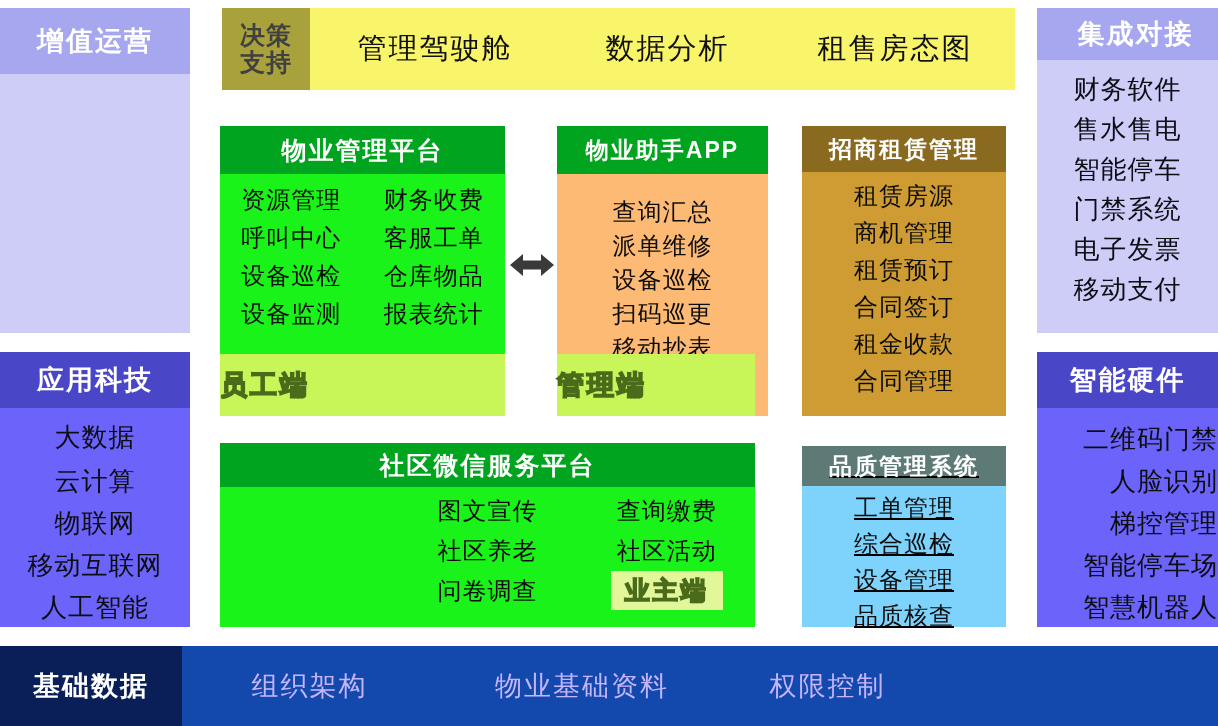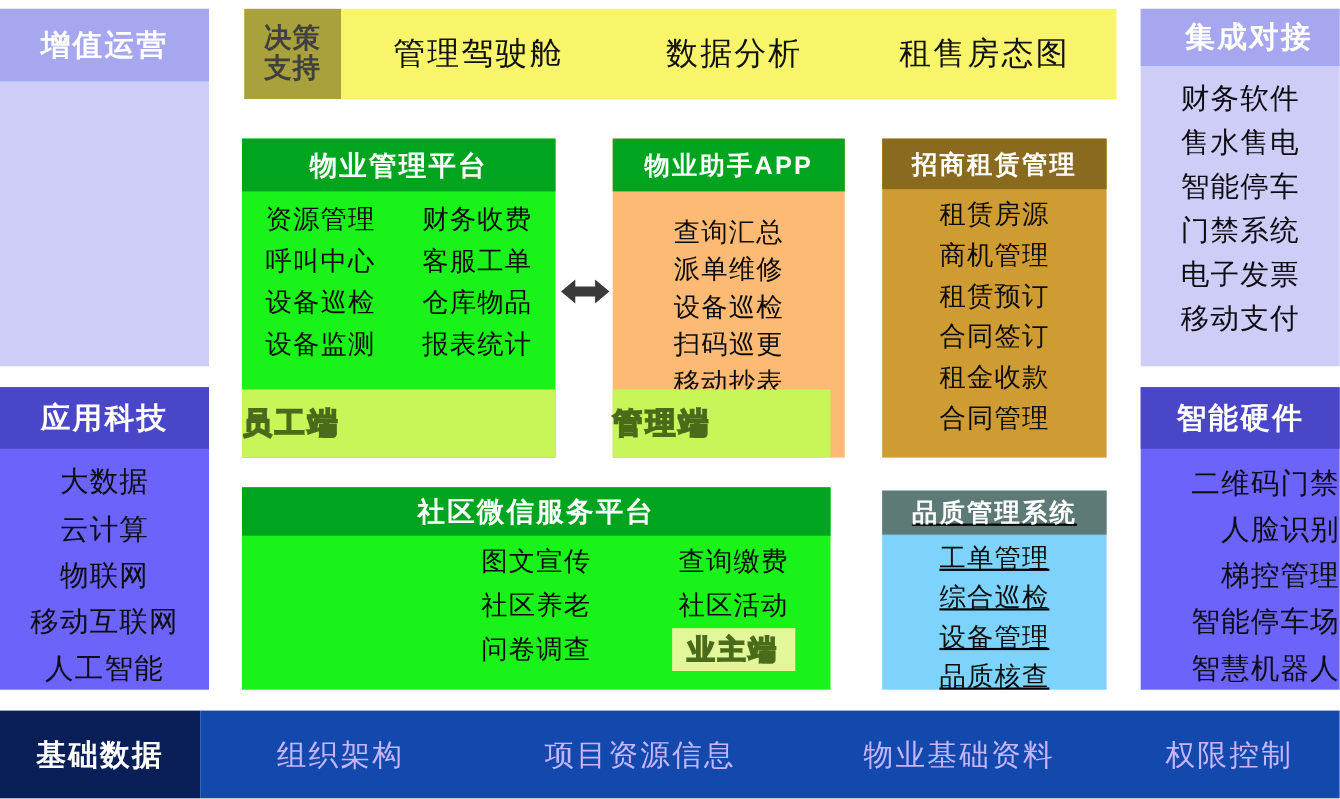--- a/index.html
+++ b/index.html
@@ -276,19 +276,18 @@
       <div class="card-item" style="margin-bottom:12px;">综合巡检</div>
       <div class="card-item" style="margin-bottom:12px;">设备管理</div>
       <div class="card-item">品质核查</div>
     </div>
   </div>
 
   <div class="blk" style="left:0px; top:646px; width:1218px; height:80px;">
     <div class="foot-tag blk" style="left:0px; top:0px; width:182px; height:80px;">基础数据</div>
     <div class="foot-strip blk" style="left:182px; top:0px; width:1036px; height:80px;">
       <div class="foot-item" style="width:255px;">组织架构</div>
-      <div class="foot-item" style="width:290px;">项目资源信息</div>
       <div class="foot-item" style="width:290px;">物业基础资料</div>
       <div class="foot-item" style="width:201px;">权限控制</div>
     </div>
   </div>
 
 </div>
 
 </body></html>

